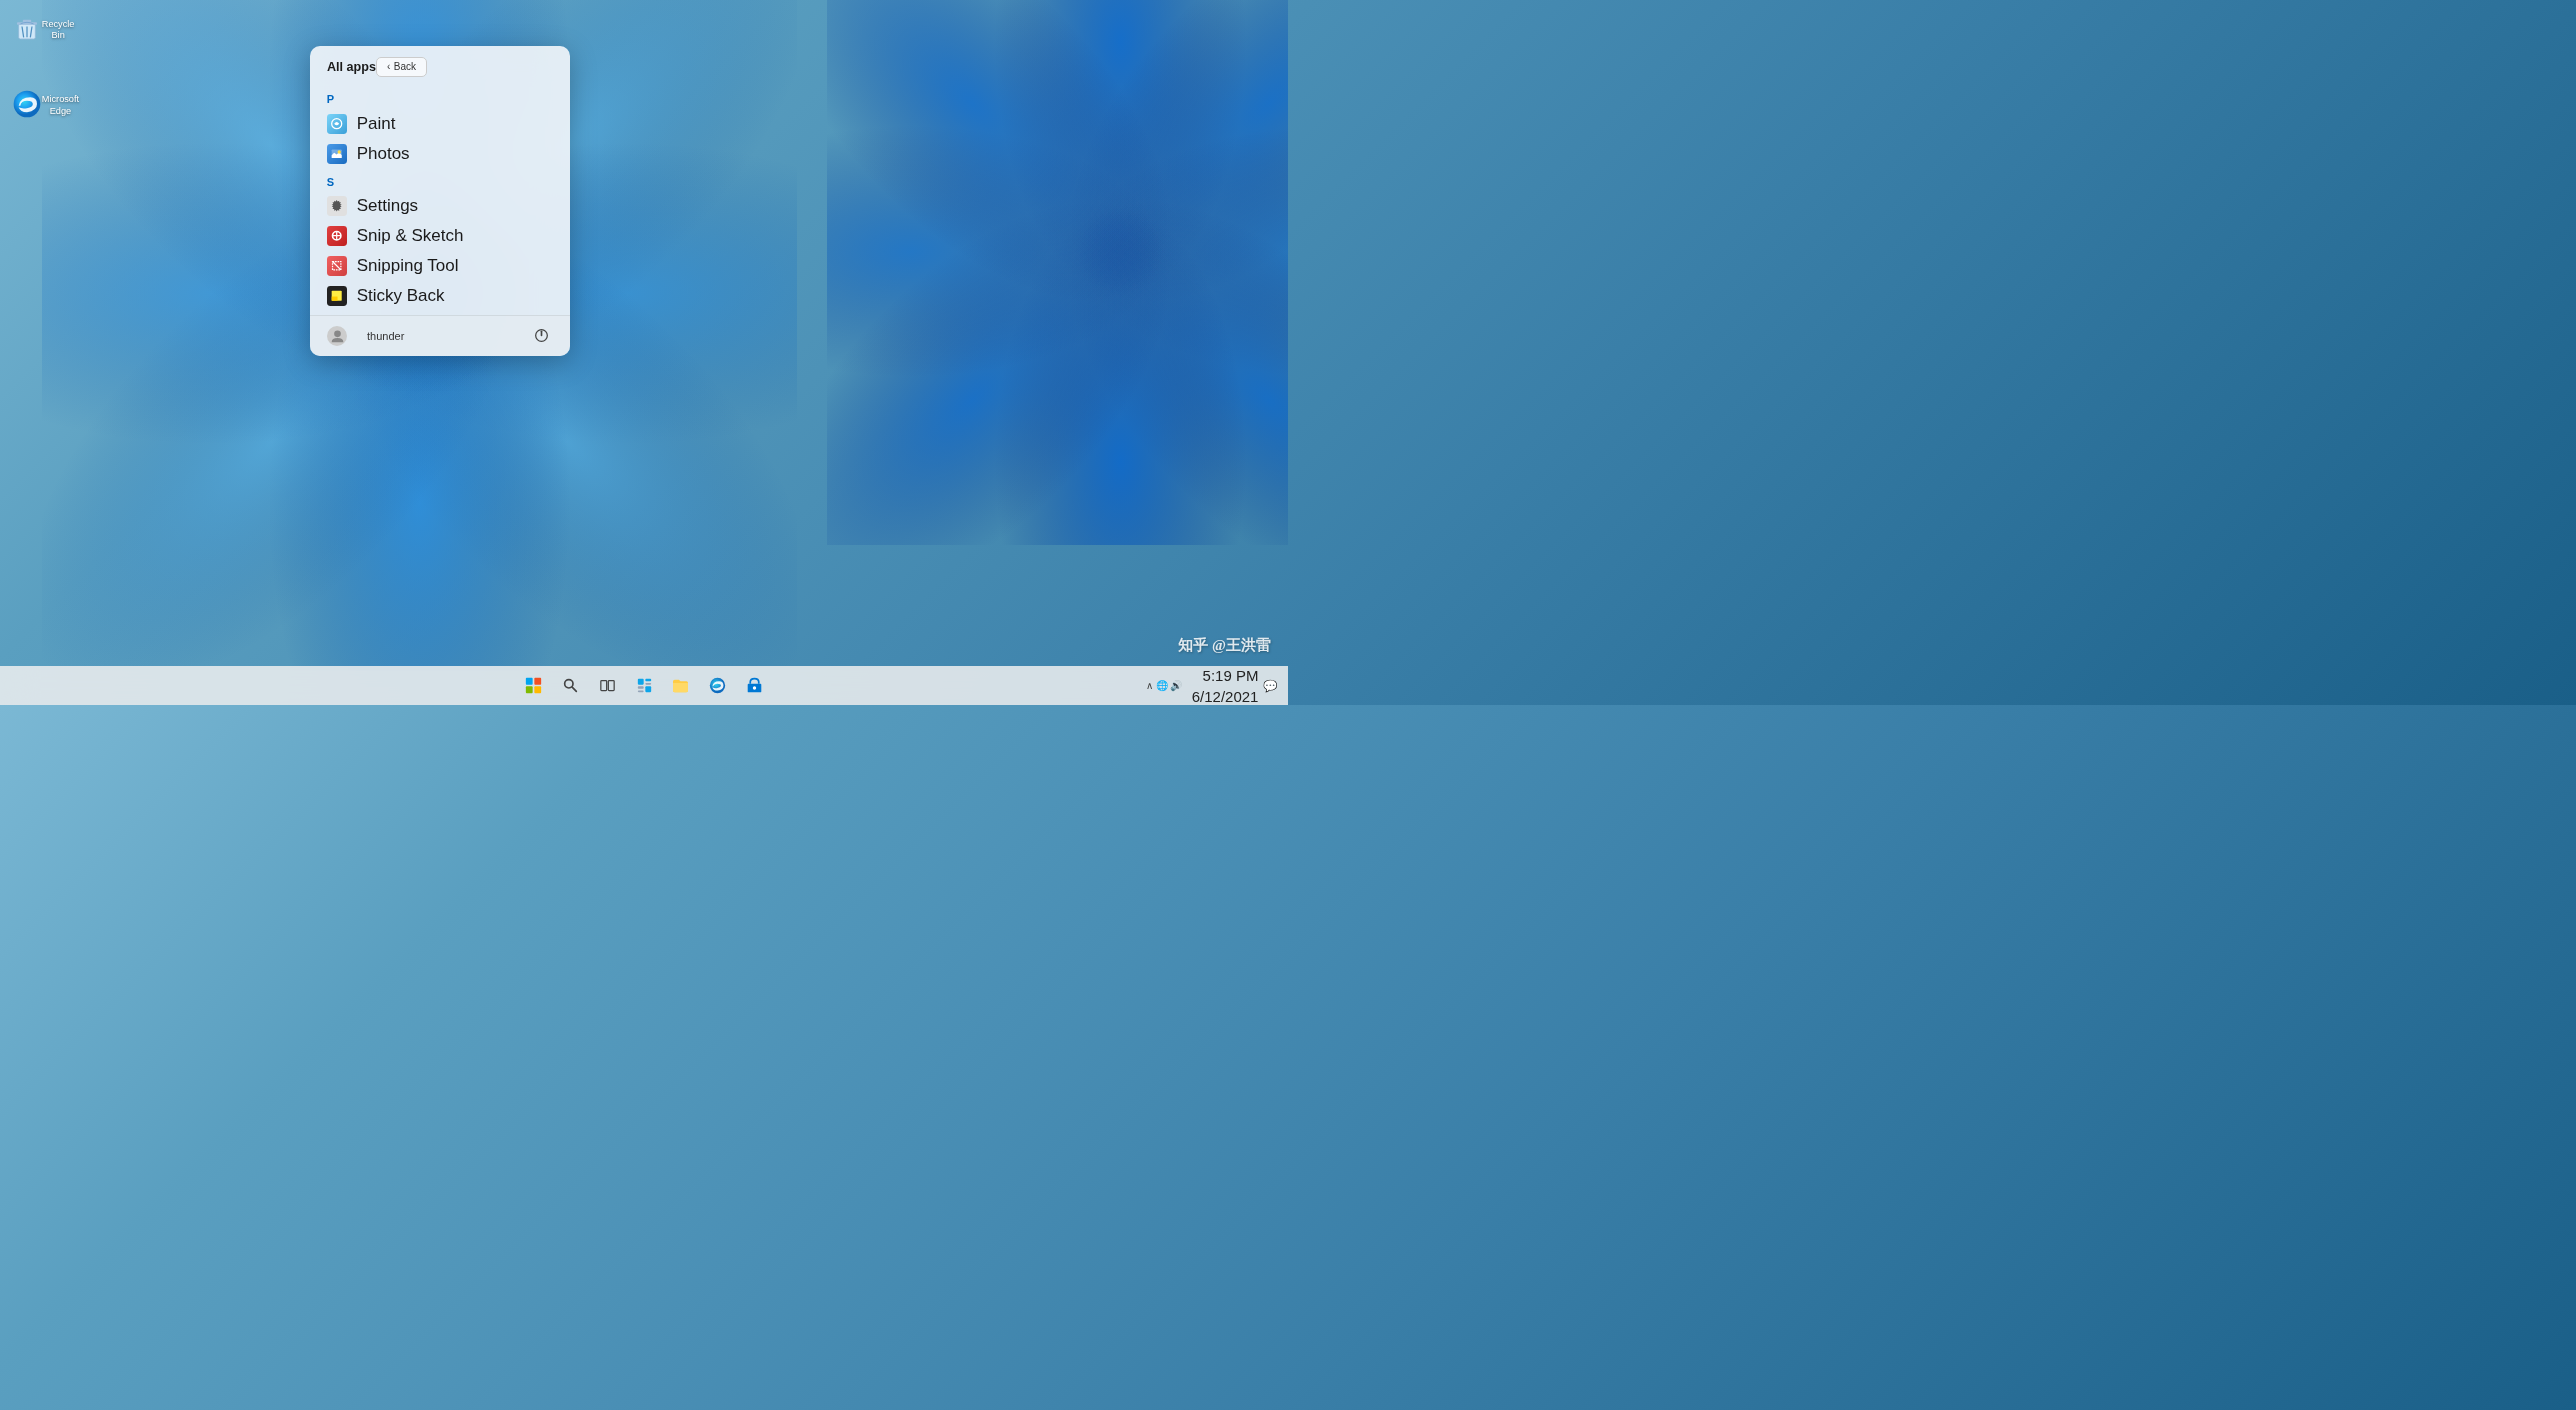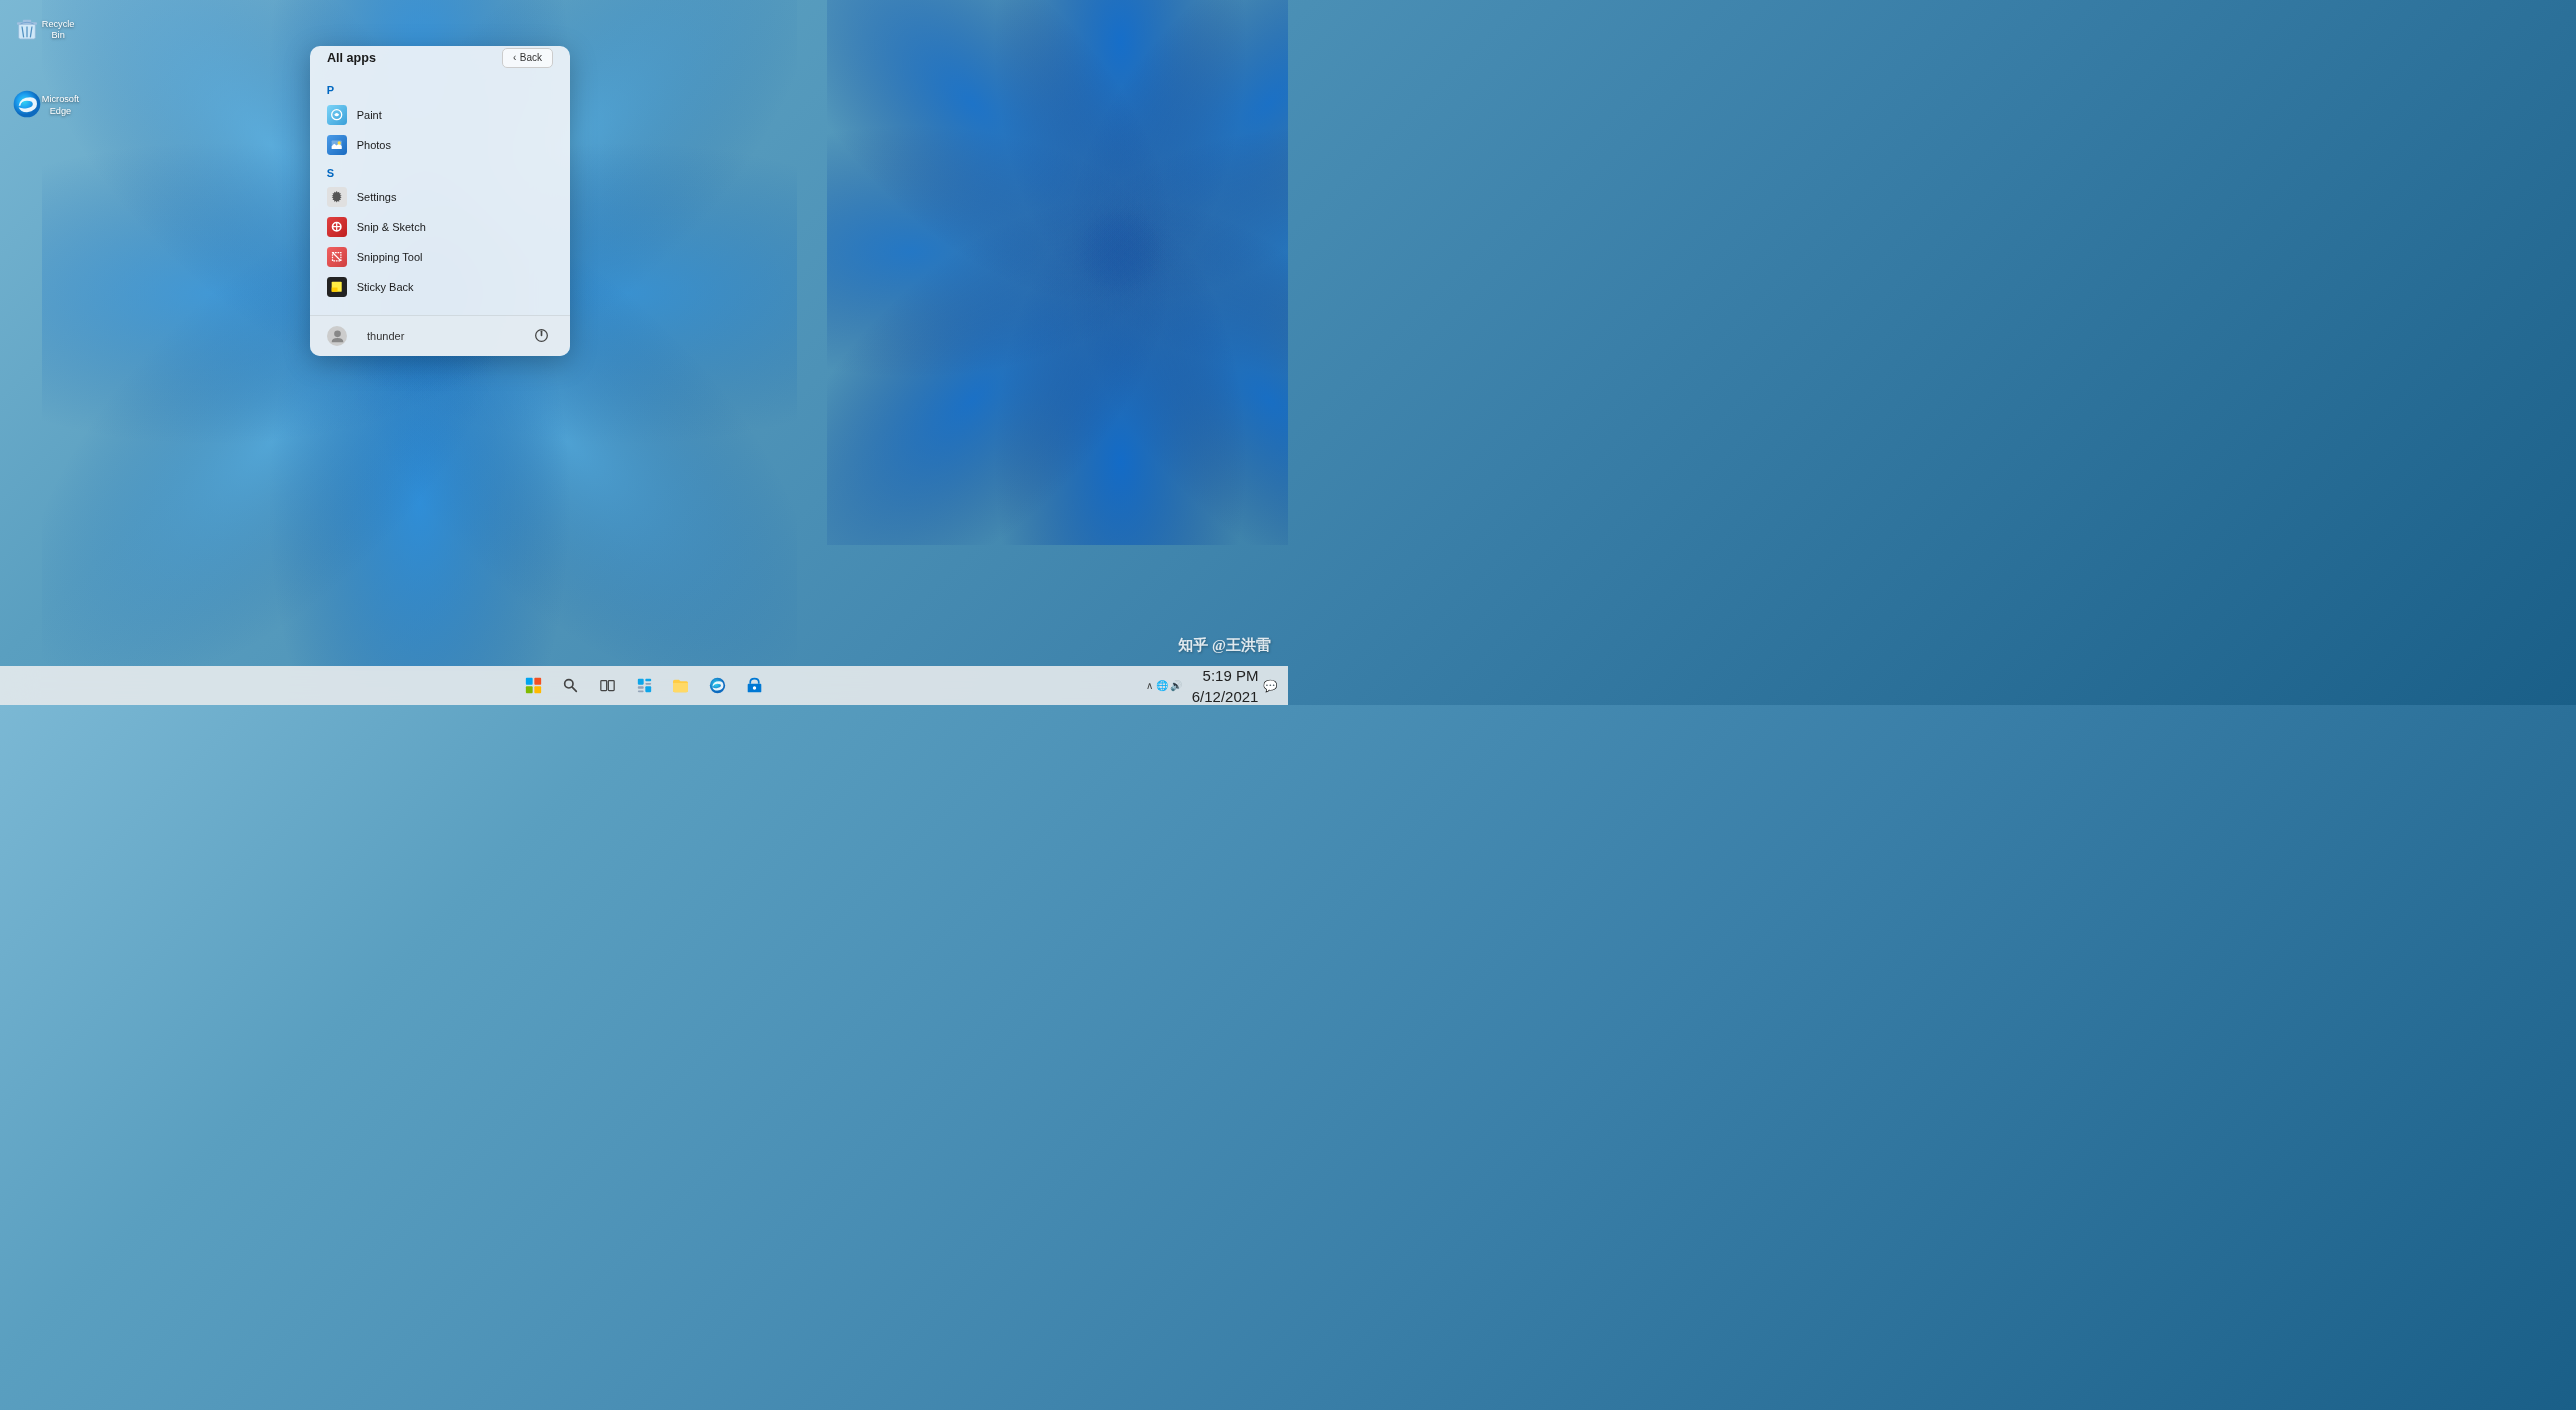--- a/index.html
+++ b/index.html
@@ -51,22 +51,21 @@
       border-radius: 10px;
       box-shadow: 0 6.7px 27px rgba(0,0,0,0.25);
       display: flex;
       flex-direction: column;
       overflow: hidden;
     }
 
     .menu-header {
       display: flex;
       align-items: center;
-      justify-content: space-between;
-      padding: 2px 17px 10px 17px;
+      padding: 11px 17px 10px 17px;
     }
     .menu-title {
       font-size: 12.6px;
       font-weight: 600;
       color: #1a1a1a;
     }
     .back-btn {
       display: flex;
       align-items: center;
       gap: 3.4px;
@@ -106,21 +105,21 @@
       width: 20px;
       height: 20px;
       border-radius: 3.4px;
       display: flex;
       align-items: center;
       justify-content: center;
       font-size: 11.7px;
       flex-shrink: 0;
     }
     .app-name {
-      font-size: 11px;
+      font-size: 17px;
       color: #1a1a1a;
       flex: 1;
     }
 
     
     .menu-footer {
       display: flex;
       align-items: center;
       justify-content: space-between;
       padding: 8.4px 17px;

